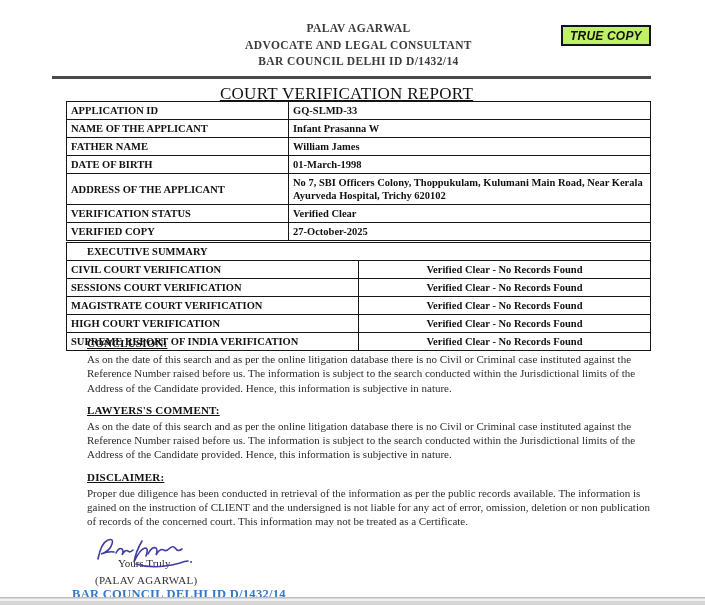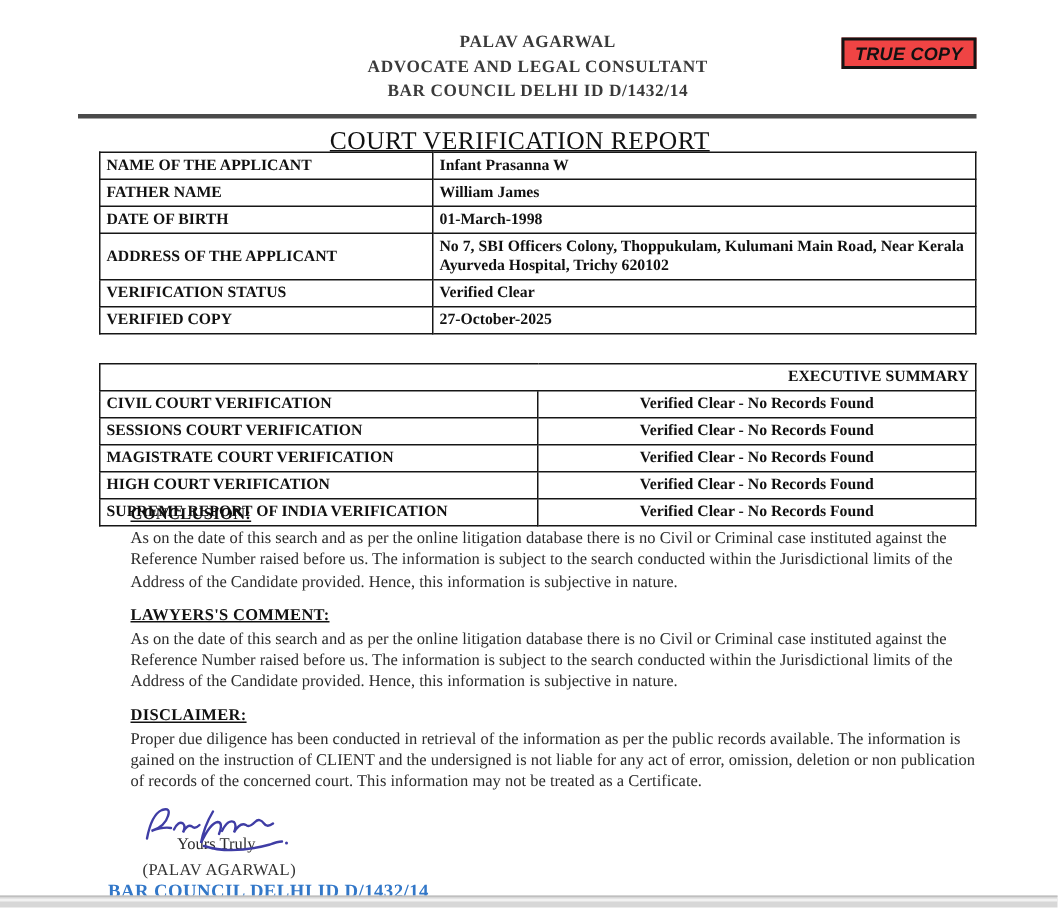--- a/index.html
+++ b/index.html
@@ -20,21 +20,21 @@
     font-weight:bold;font-size:11.5px;line-height:16.5px;
     letter-spacing:.4px;
   }
   .true-copy{
     position:absolute;top:25px;left:561px;
     border:2px solid #141414;
     padding:2px 7px 1px 7px;
     font-family:"Liberation Sans", sans-serif;
     font-style:italic;font-weight:bold;
     font-size:12px;letter-spacing:.2px;color:#111;
-    background:#ef4444;
+    background:#bef264;
   }
   .top-rule{
     position:absolute;top:76px;left:52px;width:599px;height:3px;
     background:#4a4a4a;
   }
   .report-title{
     position:absolute;top:84px;left:66px;width:561px;
     text-align:center;font-weight:normal;font-size:17px;
     letter-spacing:.3px;color:#111;
     text-decoration:underline;
@@ -49,21 +49,21 @@
   }
   .doc-table td,.doc-table th{
     border:1.5px solid #161616;
     padding:2px 4px 2px 4px;
     vertical-align:middle;
   }
   .details-table{top:101px;}
   .details-table td.lbl{width:213px;text-align:left;}
   .details-table td.val{text-align:left;}
   .summary-table{top:242px;}
-  .summary-table th{ text-align:right;font-size:10.5px;padding:2px 4px;}
+  .summary-table th{ text-align:left;font-size:10.5px;padding:2px 20px;}
   .summary-table td.lbl{width:213px;text-align:left;}
   .summary-table td.val{text-align:center;}
 
   
   .sections{
     position:absolute;top:337px;left:66px;width:586px;
   }
   .sec{margin-bottom:9px;margin-left:21px;}
   .sec-h{
     font-weight:bold;font-size:11px;color:#111;
@@ -111,20 +111,24 @@
   </div>
 
   <div class="true-copy">TRUE COPY</div>
 
   <div class="top-rule"></div>
 
   <div class="report-title">COURT VERIFICATION REPORT</div>
 
   <table class="doc-table details-table">
     <tbody>
+      <tr>
+        <td class="lbl">APPLICATION ID</td>
+        <td class="val">GQ-SLMD-33</td>
+      </tr>
       <tr>
         <td class="lbl">NAME OF THE APPLICANT</td>
         <td class="val">Infant Prasanna W</td>
       </tr>
       <tr>
         <td class="lbl">FATHER NAME</td>
         <td class="val">William James</td>
       </tr>
       <tr>
         <td class="lbl">DATE OF BIRTH</td>

